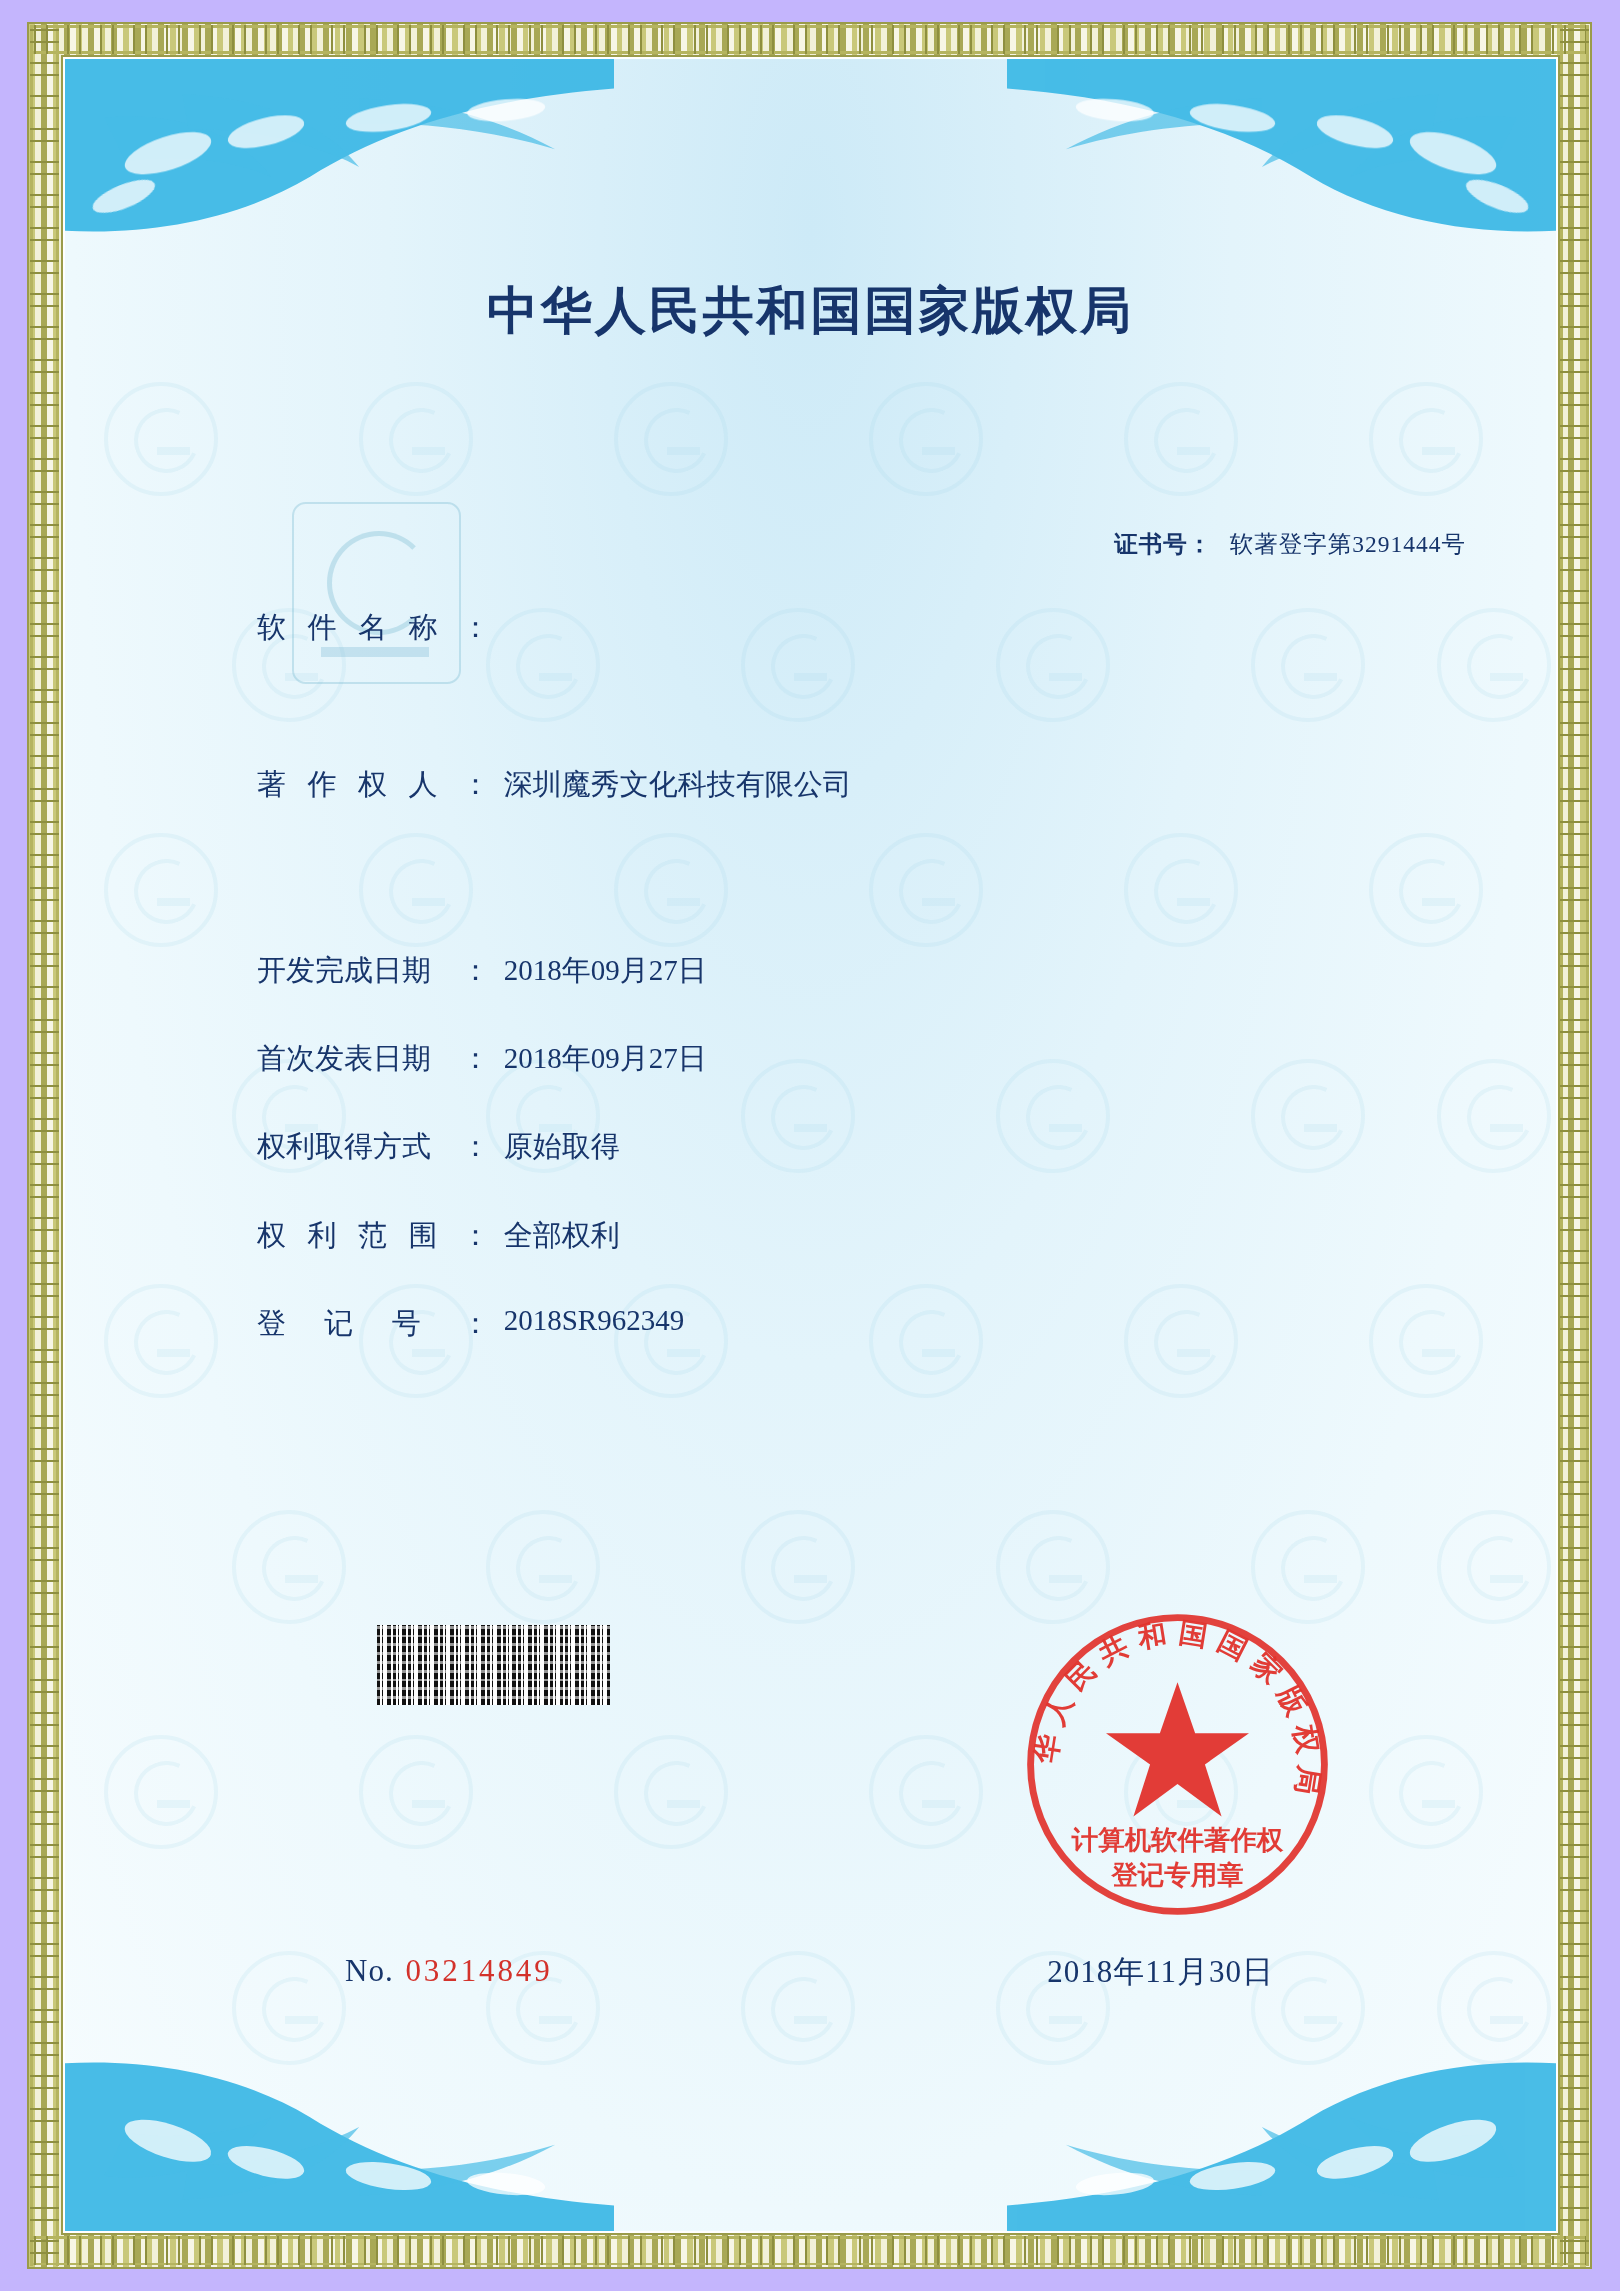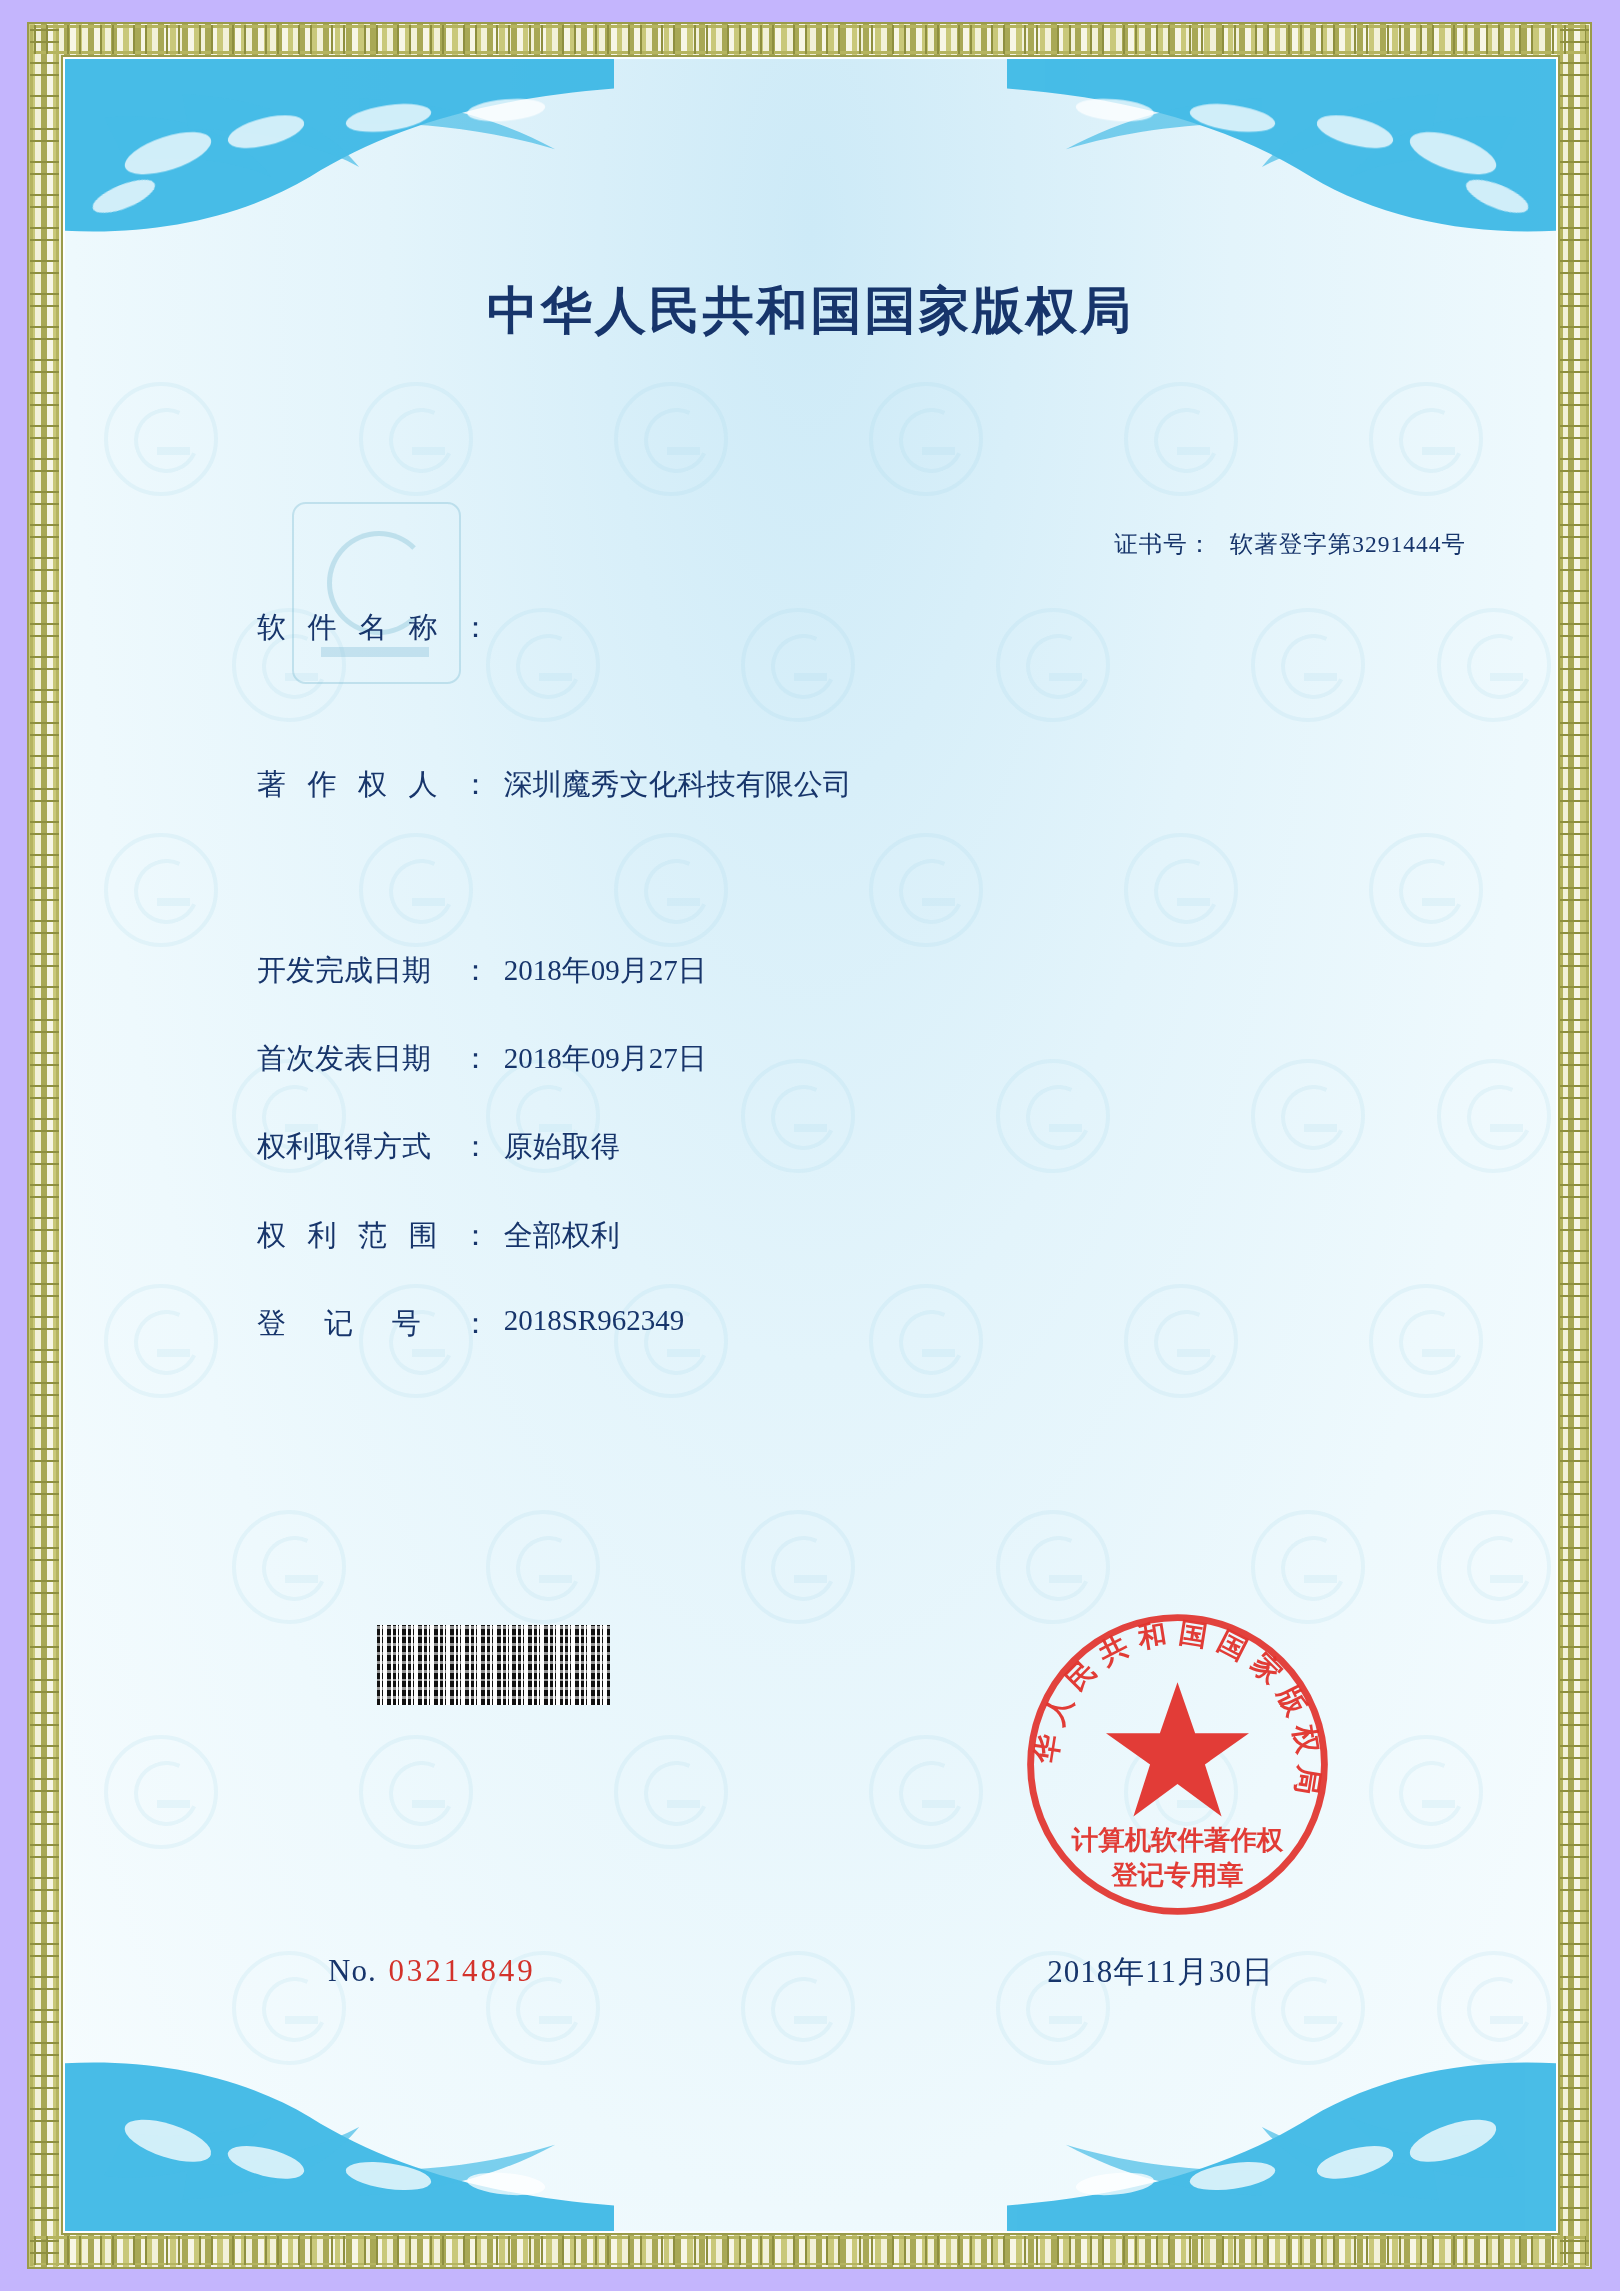--- a/index.html
+++ b/index.html
@@ -170,21 +170,21 @@
   }
   .cert-no {
     position: absolute;
     top: 469px;
     right: 90px;
     font-size: 23.5px;
     color: #17356b;
     letter-spacing: 1px;
     white-space: nowrap;
   }
-  .cert-no .lbl { margin-right: 17.6px; }
+  .cert-no .lbl { margin-right: 17.6px; font-weight: bold; }
 
   .row {
     position: absolute;
     left: 192px;
     display: flex;
     align-items: flex-start;
     font-size: 29px;
     color: #17356b;
     white-space: nowrap;
   }
@@ -251,21 +251,21 @@
     position: absolute;
     left: 946px;
     top: 1539px;
     width: 333px;
     height: 333px;
   }
   .seal svg { display: block; }
 
   .no-line {
     position: absolute;
-    left: 263px;
+    left: 280px;
     top: 1894px;
     font-size: 31px;
     color: #17356b;
     letter-spacing: 1px;
   }
   .no-line .num {
     color: #d3322b;
     margin-left: 11.8px;
     letter-spacing: 2.9px;
   }

